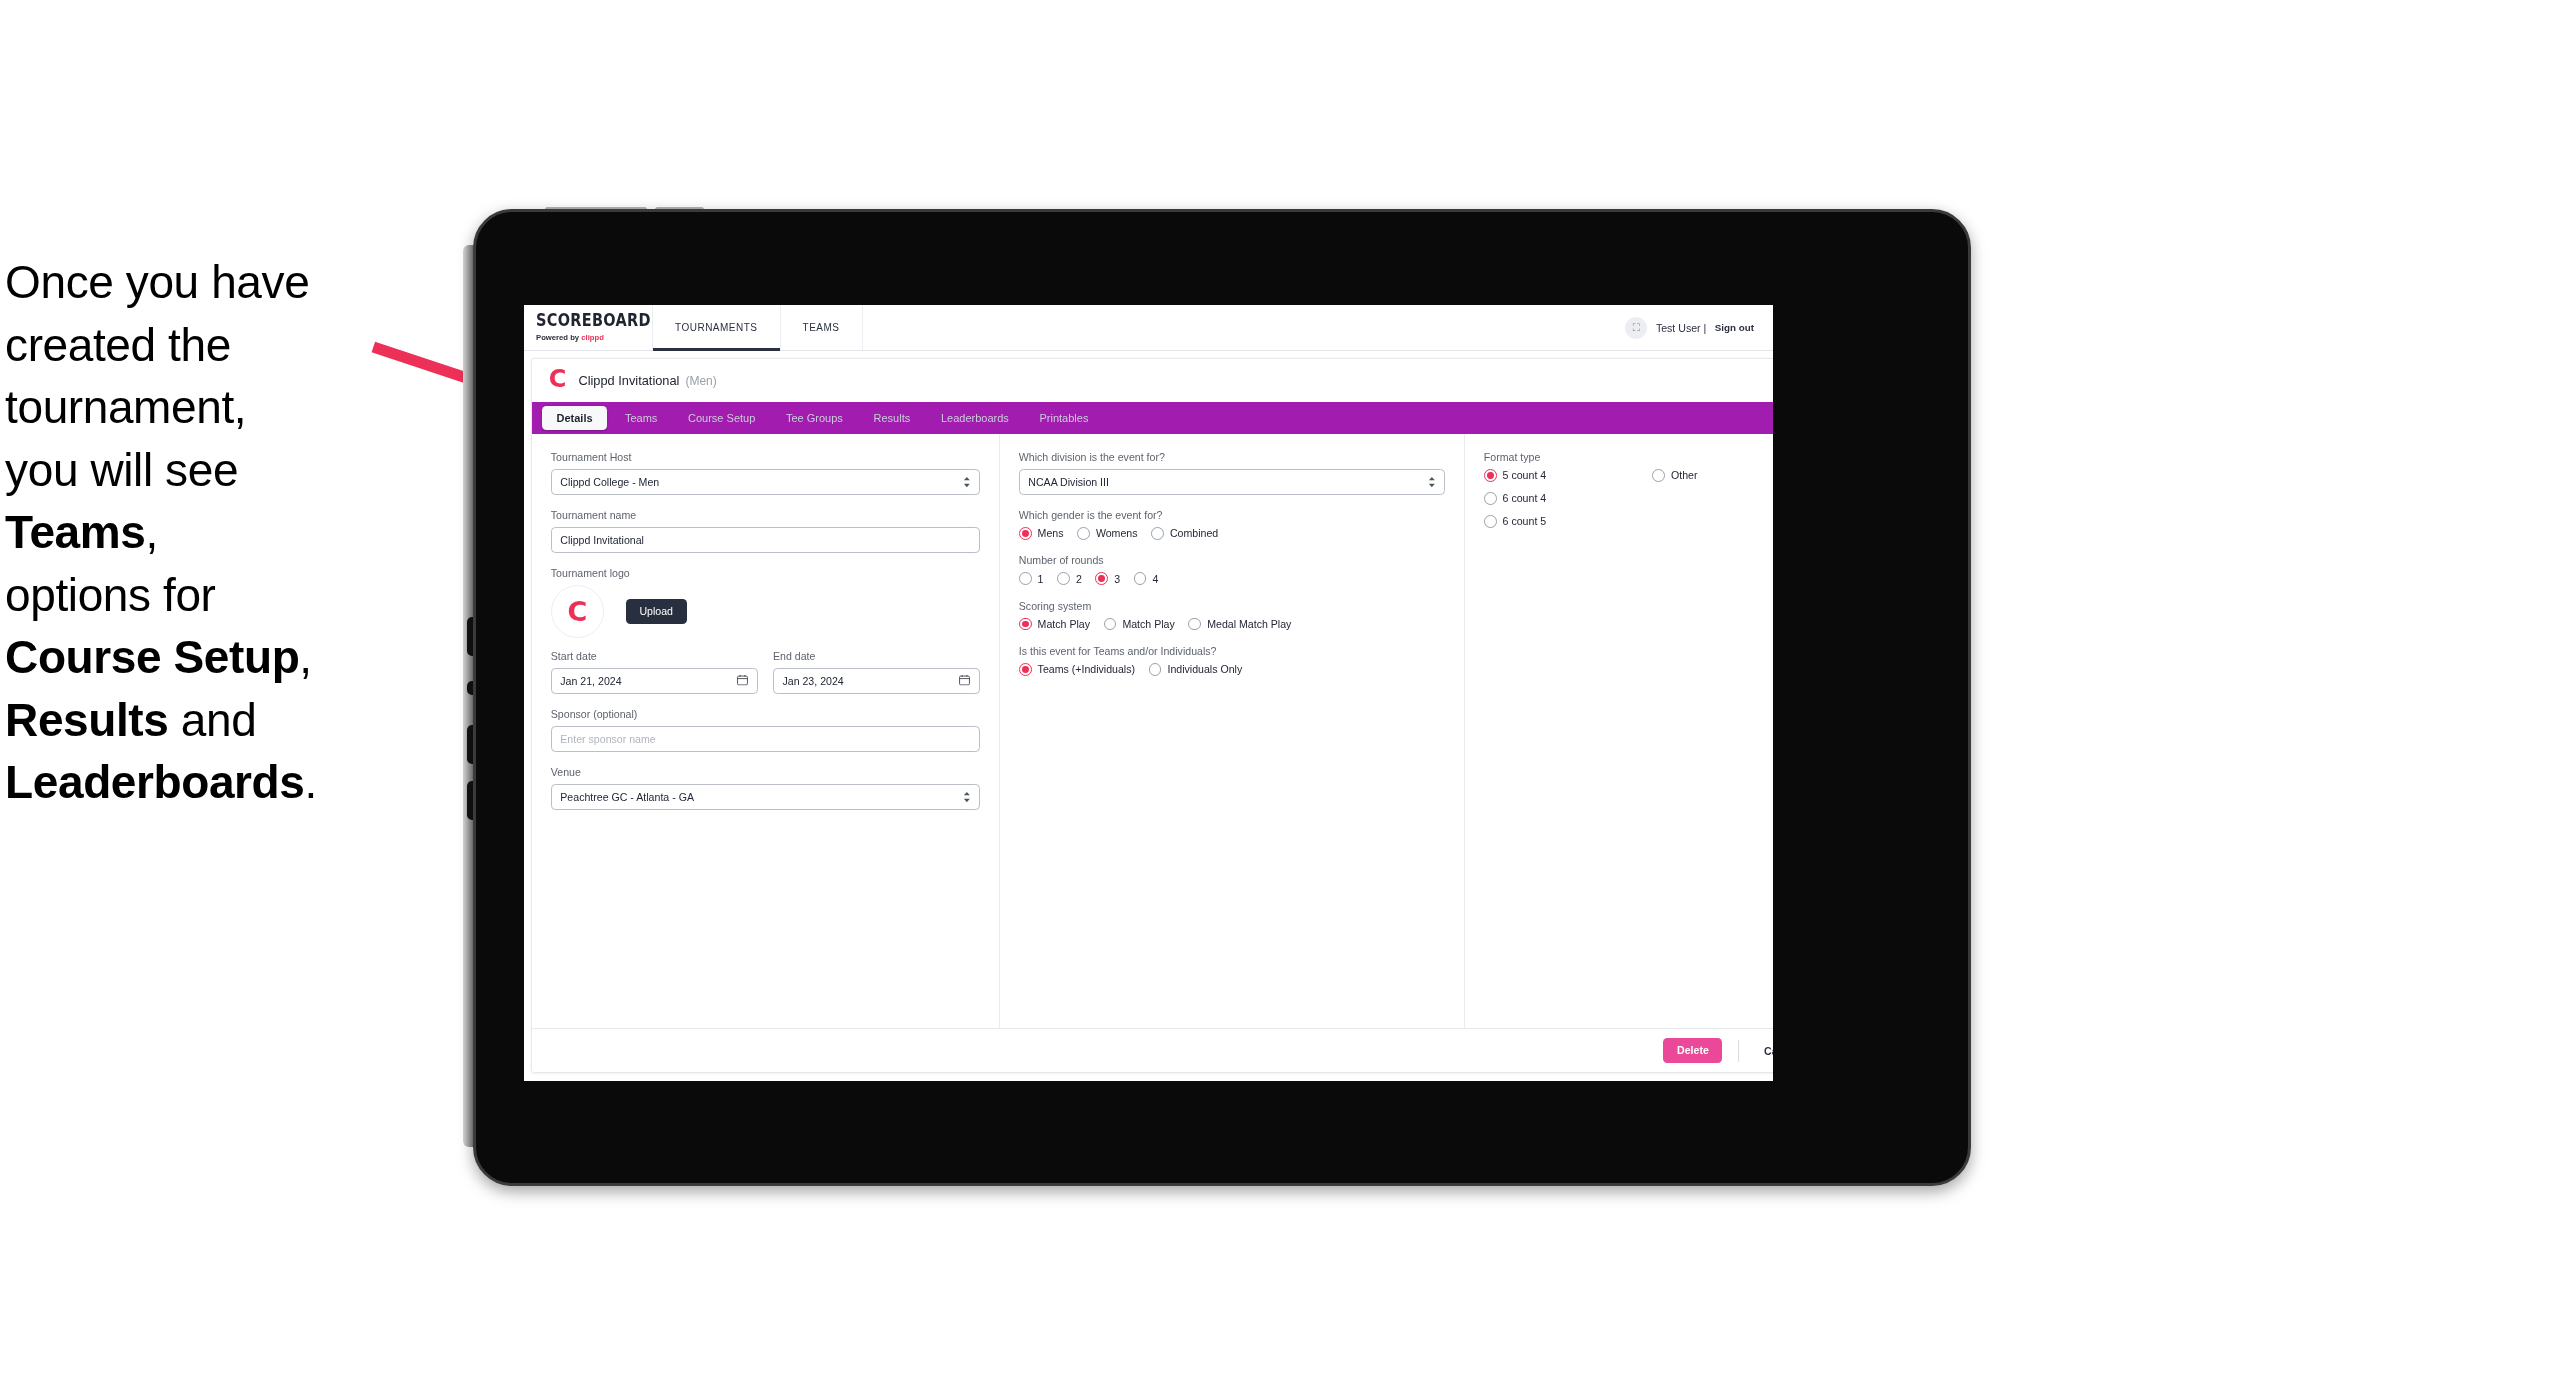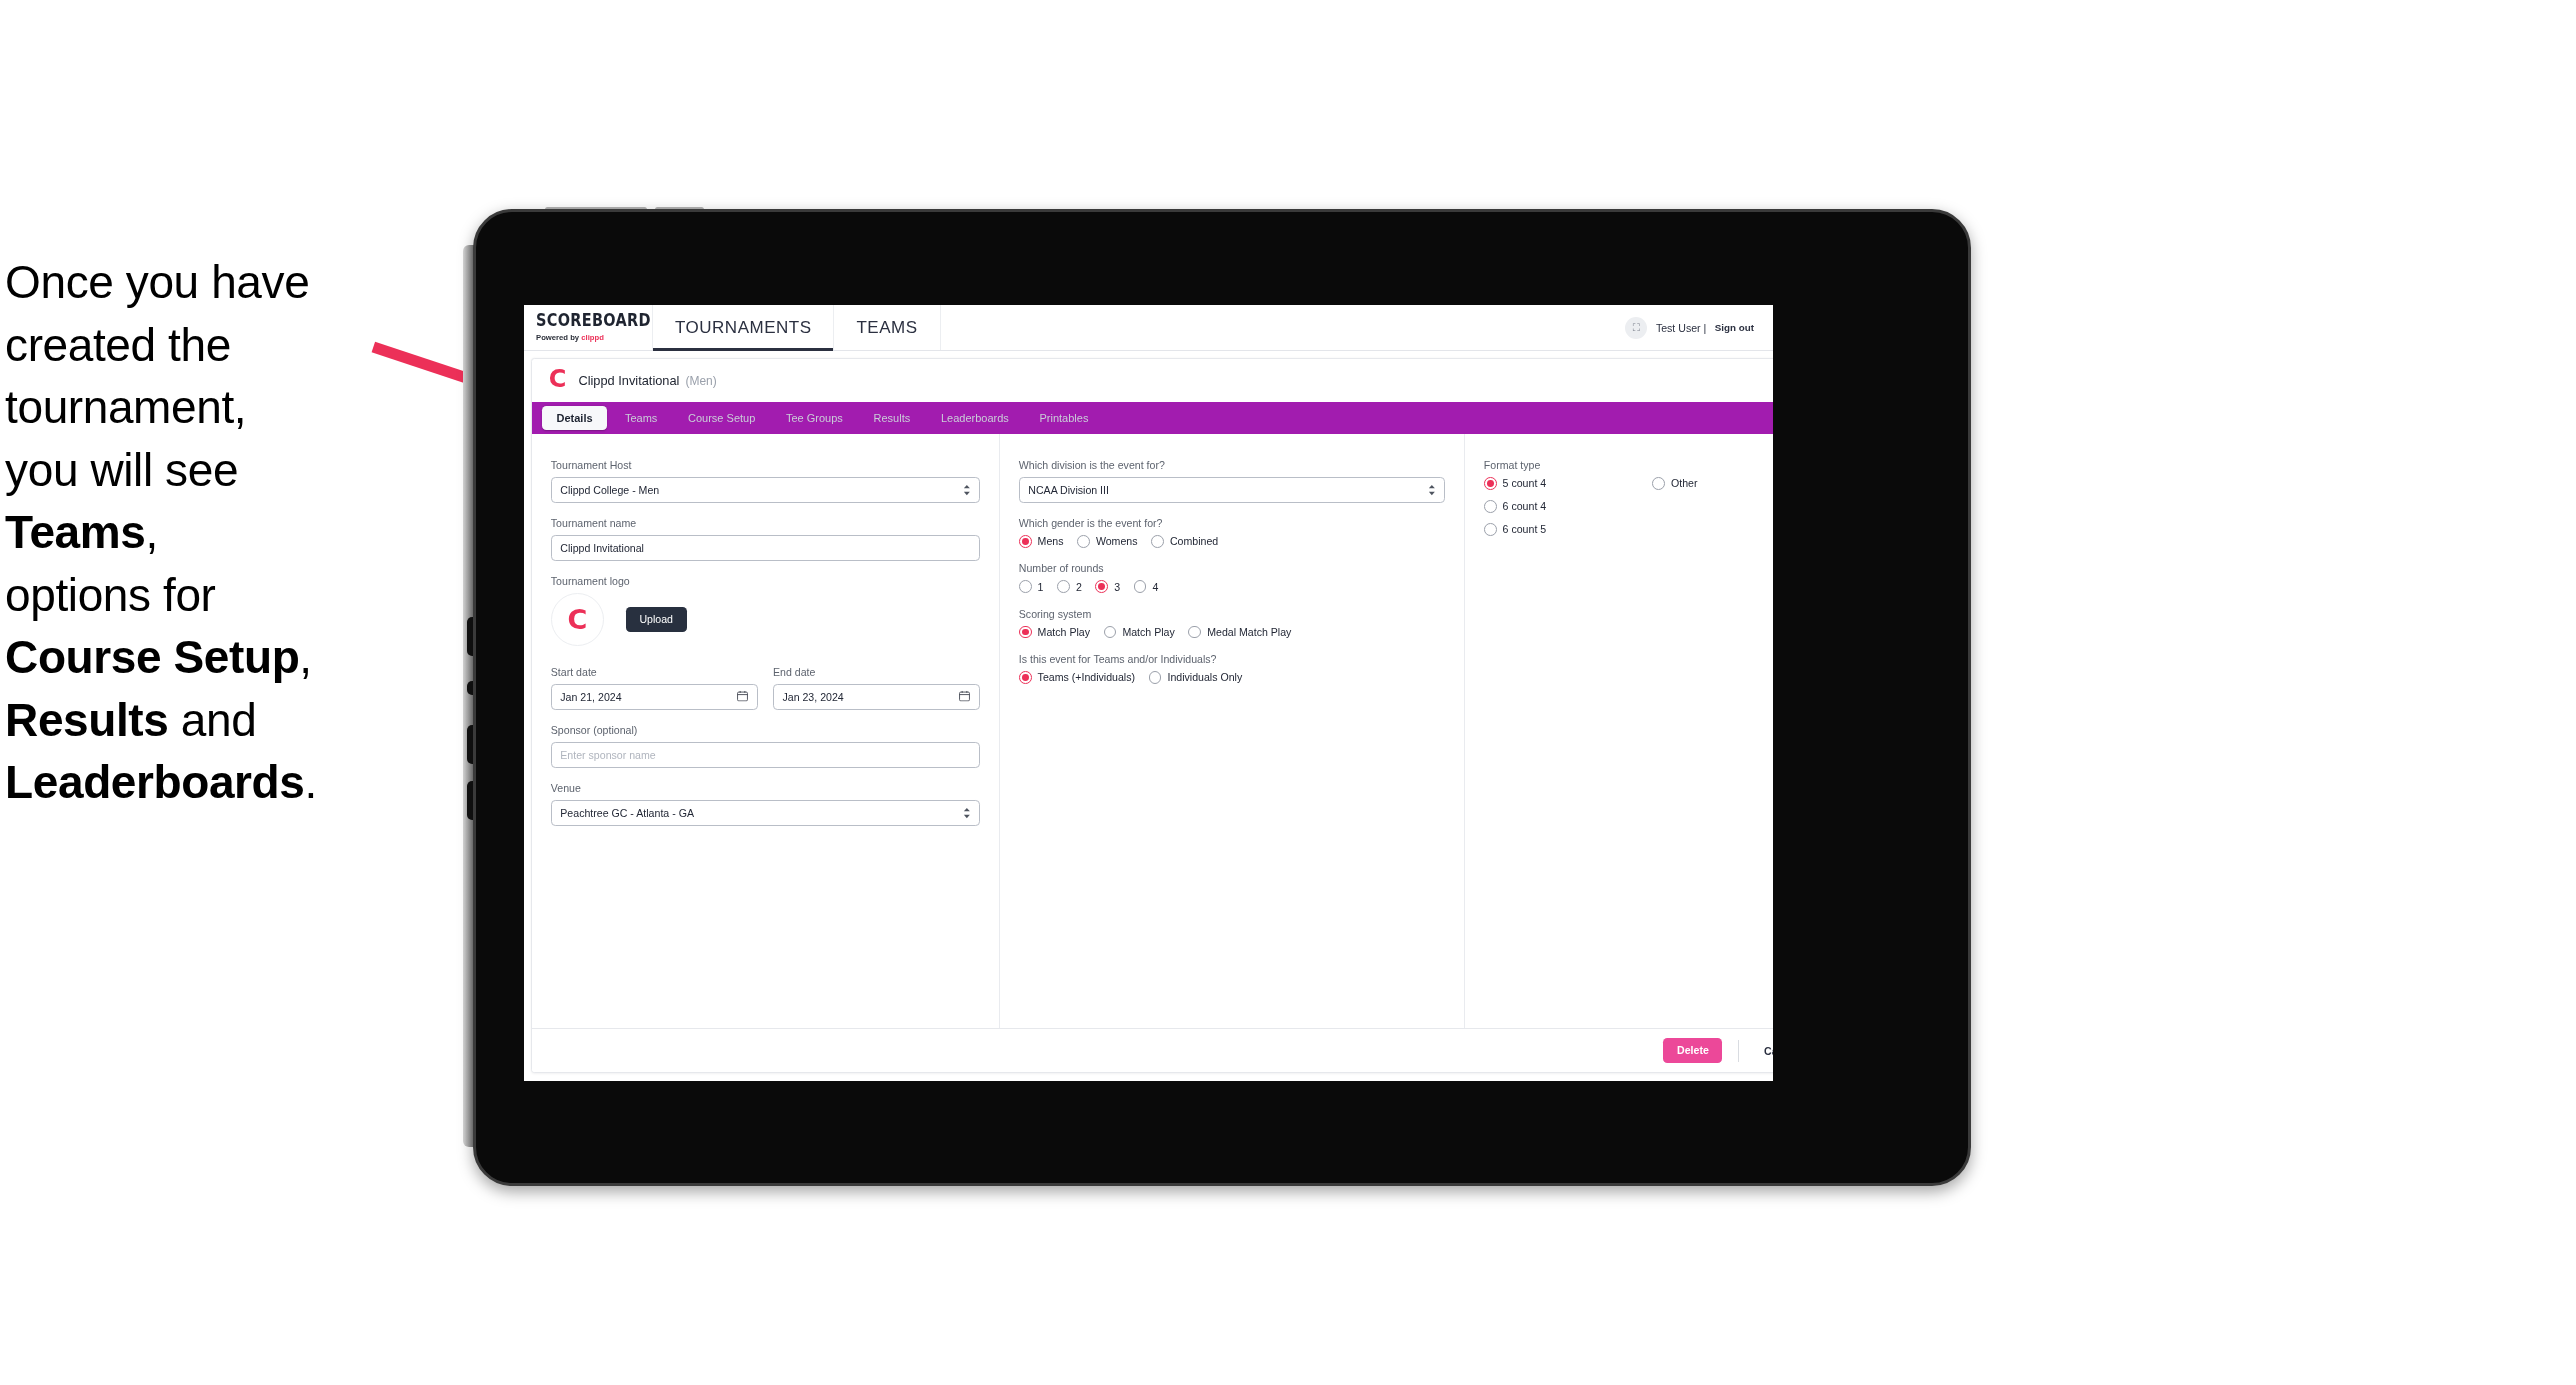--- a/index.html
+++ b/index.html
@@ -82,21 +82,21 @@
     font-weight: 700; font-size: 14.5px; letter-spacing: 0.3px;
     color: #1f2430; line-height: 1;
     transform: scaleY(1.18); transform-origin: left center;
   }
   .brand-sub { font-size: 7.7px; color:#2b2f39; margin-top:5.1px; font-weight:600;}
   .brand-sub em { font-style: normal; color:#ec3058; font-weight:700; }
 
   .topnav-tabs { display:flex; align-items:stretch; }
   .topnav-tab {
     padding: 0 22px; display:flex; align-items:center;
-    font-size: 17px; letter-spacing: 0.5px; color:#2b3040;
+    font-size: 10px; letter-spacing: 0.5px; color:#2b3040;
     border-right: 0.9px solid #eceef1;
     position: relative; cursor: default;
   }
   .topnav-tab.active::after {
     content:""; position:absolute; left:0; right:0; bottom:-0.9px; height:2.6px;
     background:#2b3040;
   }
   .topnav-right {
     margin-left:auto; display:flex; align-items:center; gap:8.5px; padding-right:19px;
   }
@@ -146,21 +146,21 @@
     box-shadow: 0 0.9px 1.7px rgba(0,0,0,0.25);
   }
 
   
   .body { display:flex; height: 596px; }
   .col { padding: 17px 19px 0 19px; position:relative; }
   .col1 { width: 467px; }
   .col2 { width: 465px; border-left: 0.9px solid #e9ebef; }
   .col3 { flex: 1; border-left: 0.9px solid #e9ebef; }
 
-  .flabel { font-size: 10.6px; color:#5d636e; margin-bottom: 6px; margin-top: 8px; }
+  .flabel { font-size: 10.6px; color:#5d636e; margin-bottom: 6px; }
   .finput {
     height: 25.5px; width: 100%;
     border: 0.9px solid #b9bec7; border-radius: 4.3px;
     background:#fff; display:flex; align-items:center;
     padding: 0 8.5px; font-size: 10.6px; color:#232836;
     position:relative;
   }
   .finput.ph { color:#b0b5be; }
   .fgroup { margin-bottom: 14.5px; }
   .sel-caret {

